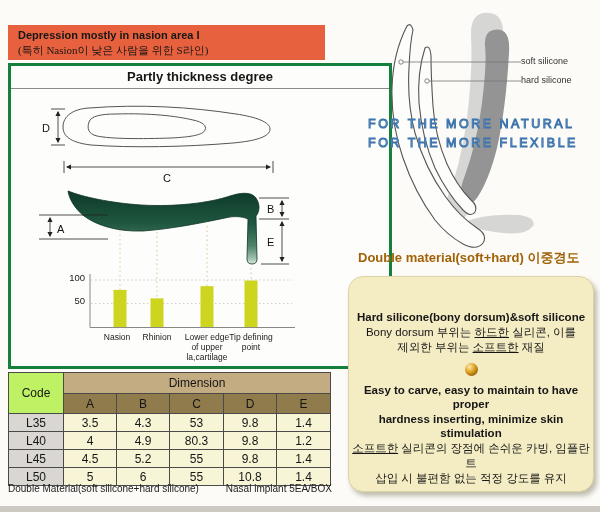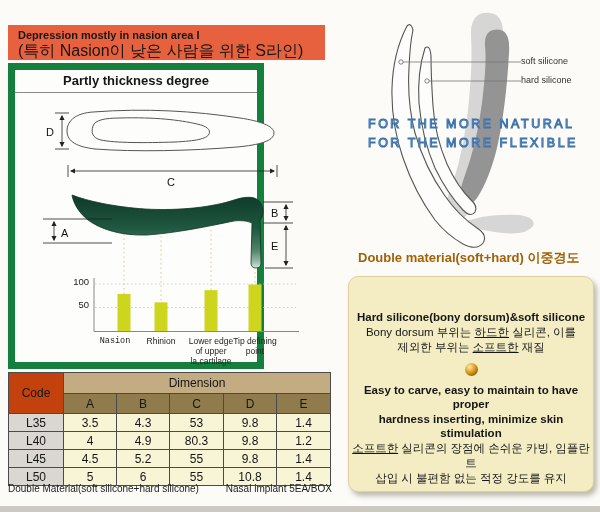--- a/index.html
+++ b/index.html
@@ -3,37 +3,37 @@
 <meta charset="utf-8">
 <style>
   html,body{margin:0;padding:0;background:#fff;}
   .page{position:relative;width:600px;height:512px;background:#FCFBF7;overflow:hidden;
         font-family:"Liberation Sans",sans-serif;color:#161616;}
 
   
   .header{position:absolute;left:8px;top:25px;width:317px;height:35px;background:#E8613E;
           box-sizing:border-box;padding:2px 0 0 10px;}
   .header .t1{font-size:11px;font-weight:bold;line-height:16px;}
-  .header .t2{font-size:16px;line-height:15px;}
-
-  
-  .panel{position:absolute;left:8px;top:63px;width:256px;height:306px;border:7px solid #15803d;
+  .header .t2{font-size:11px;line-height:15px;font-family:Liberation Serif, serif;}
+
+  
+  .panel{position:absolute;left:8px;top:63px;width:384px;height:306px;border:3px solid #15803d;
          background:#FDFDFB;box-sizing:border-box;}
   .panel-title{height:19px;text-align:center;font-size:13px;font-weight:bold;padding-top:3px;
                border-bottom:1px solid #8a8a8a;box-sizing:content-box;}
   .diagram{position:absolute;left:0;top:22px;width:320px;height:278px;}
   .ytick{position:absolute;left:44px;width:30px;text-align:right;font-size:9.5px;color:#222;}
   .cat-label{position:absolute;top:266px;width:64px;text-align:center;font-size:8.5px;
              line-height:1.18;color:#222;}
 
   
   .dim-table{position:absolute;left:8px;top:372px;width:322px;border-collapse:collapse;
              table-layout:fixed;}
   .dim-table td{border:1px solid #4a4a4a;text-align:center;font-size:12px;padding:0;}
-  .code-h{background:#c2410c;font-size:12.5px;}
+  .code-h{background:#bef264;font-size:12.5px;}
   .dim-h{background:#C3AC82;height:20px;font-size:12.5px;}
   .col-h{background:#8F7B4C;height:19px;}
   .row-code{background:#DAD7D2;height:17px;}
   .cell{background:#F8F4D6;height:17px;}
   .foot{position:absolute;top:483px;font-size:10px;color:#222;}
   .foot-left{left:8px;}
   .foot-right{right:268px;}
 
   
   .fig{position:absolute;left:365px;top:8px;width:200px;height:240px;}
@@ -41,21 +41,21 @@
   .lbl-soft{left:521px;top:56px;}
   .lbl-hard{left:521px;top:75px;}
   .slogan{position:absolute;left:368px;top:115px;white-space:nowrap;font-size:12.5px;
           font-weight:normal;letter-spacing:2.5px;line-height:19px;color:#BBD0E8;
           -webkit-text-stroke:1px #3E74AD;}
   .caption{position:absolute;left:358px;top:249px;width:226px;text-align:left;
            font-size:13px;font-weight:bold;color:#a16207;}
 
   
   .info-box{position:absolute;left:348px;top:276px;width:246px;height:216px;box-sizing:border-box;
-            background:#F4EDC4;border:1px solid #DED2A2;border-radius:10px;
+            background:#F4EDC4;border:1px solid #DED2A2;border-radius:15px;
             box-shadow:3px 4px 5px rgba(115,110,85,0.45);text-align:center;padding-top:33px;}
   .ib-b{font-size:11.5px;font-weight:bold;line-height:14.5px;}
   .ib-r{font-size:11.5px;line-height:15px;}
   .u{text-decoration:underline;}
   .sphere{width:13px;height:13px;border-radius:50%;margin:8px auto 7px auto;
           background:radial-gradient(circle at 35% 30%,#FFE9A8,#D99C1E 45%,#7A4E00 90%);}
 
   .scan-edge{position:absolute;left:0;top:506px;width:600px;height:6px;background:#CBC9C2;}
 </style>
 </head>
@@ -132,21 +132,21 @@
             <rect x="189.5" y="198.14" width="13" height="41.36" fill="#CDD51E"></rect>
             <rect x="233.5" y="192.5" width="13" height="47" fill="#CDD51E"></rect>
           </g>
         <line x1="79" y1="186" x2="79" y2="239.5" stroke="#888" stroke-width="1"></line>
         <line x1="79" y1="239.5" x2="284" y2="239.5" stroke="#888" stroke-width="1"></line>
       </g>
     </svg>
 
     <span class="ytick" style="top:206px">100</span>
     <span class="ytick" style="top:229px">50</span>
-  <div class="cat-label" style="left: 68px; font-family: Liberation Mono, monospace;">
+  <div class="cat-label" style="left: 74px;">
         <div>Nasion</div>
       </div>
       <div class="cat-label" style="left: 114px;">
         <div>Rhinion</div>
       </div>
       <div class="cat-label" style="left: 164px;">
         <div>Lower edge</div>
         <div>of upper</div>
         <div>la,cartilage</div>
       </div>

